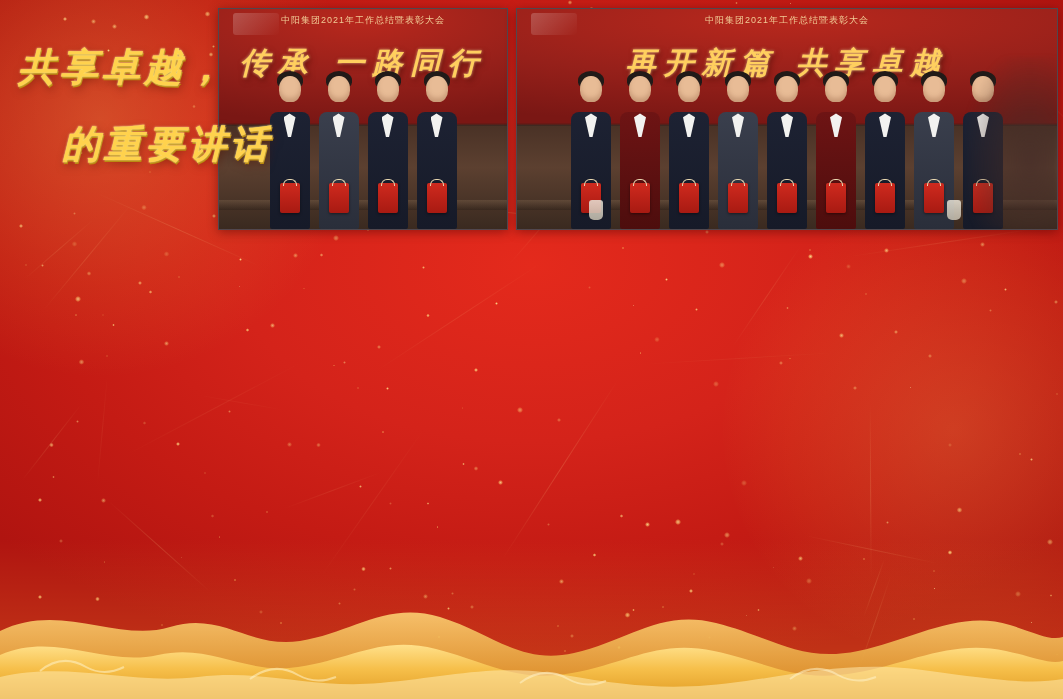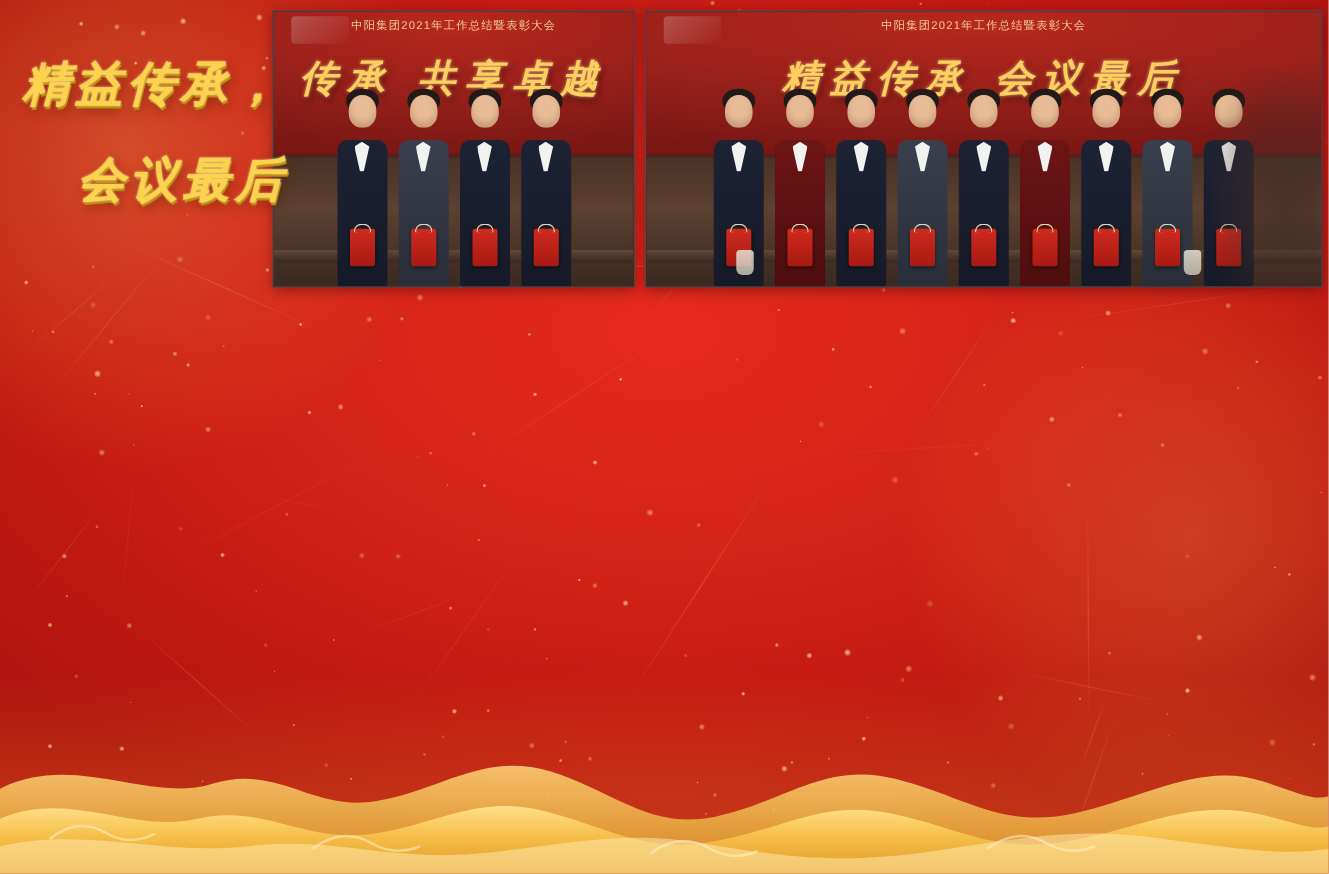--- a/index.html
+++ b/index.html
@@ -550,32 +550,32 @@
       <div class="ray" style="width: 57.9818px; left: 802.685px; top: 87.818px; transform: rotate(-44.5deg); opacity: 0.21;"></div>
       <div class="ray" style="width: 189.932px; left: 276.57px; top: 503.422px; transform: rotate(-55deg); opacity: 0.16;"></div>
       <div class="ray" style="width: 184.295px; left: 85.8809px; top: 228.793px; transform: rotate(24.1deg); opacity: 0.34;"></div>
       <div class="ray" style="width: 218.504px; left: 451.129px; top: 468.839px; transform: rotate(-57.2deg); opacity: 0.38;"></div>
       <div class="ray" style="width: 79.3909px; left: 931.148px; top: 52.1675px; transform: rotate(-48.6deg); opacity: 0.32;"></div>
       <div class="ray" style="width: 118.669px; left: 43.4206px; top: 429.905px; transform: rotate(-84.8deg); opacity: 0.14;"></div>
       <div class="ray" style="width: 143.74px; left: 446.411px; top: 212.845px; transform: rotate(5.8deg); opacity: 0.39;"></div>
     </div>
 
   <div class="headline">
-    <div class="line1">精益传承，</div>
-    <div class="line2">会议最后</div>
+    <div class="line1">共享卓越，</div>
+    <div class="line2">的重要讲话</div>
   </div>
 
   <div class="photo-row">
 
     <div class="photo p1">
       <div class="stage">
         <div class="banner"></div>
         <div class="logo"></div>
         <div class="banner-title">中阳集团2021年工作总结暨表彰大会</div>
-        <div class="banner-big">传承  共享卓越</div>
+        <div class="banner-big">传承  一路同行</div>
         <div class="floor">
           <div class="floor-strip"></div>
         </div>
         <div class="people">
           <div class="person">
               <div class="body"></div>
               <div class="shirt"></div>
               <div class="hair"></div>
               <div class="head"></div>
               <div class="gift"></div>
@@ -603,21 +603,21 @@
             </div>
         </div>
       </div>
     </div>
 
     <div class="photo p2">
       <div class="stage">
         <div class="banner"></div>
         <div class="logo"></div>
         <div class="banner-title">中阳集团2021年工作总结暨表彰大会</div>
-        <div class="banner-big">精益传承  会议最后</div>
+        <div class="banner-big">再开新篇  共享卓越</div>
         <div class="floor">
           <div class="floor-strip"></div>
         </div>
         <div class="people">
           <div class="person">
               <div class="body"></div>
               <div class="shirt"></div>
               <div class="hair"></div>
               <div class="head"></div>
               <div class="gift"></div>

